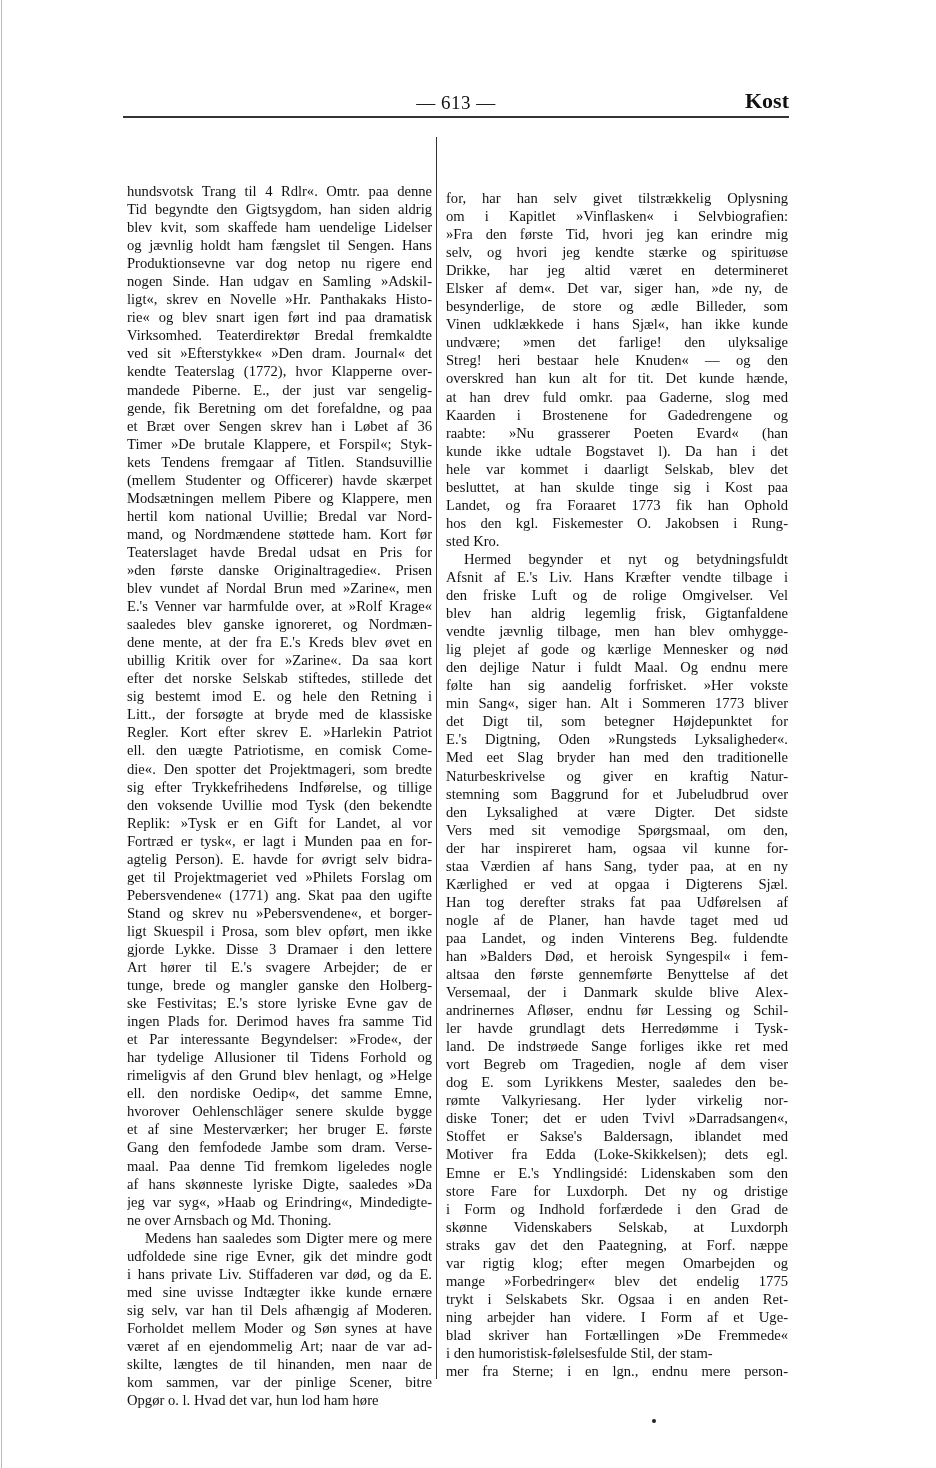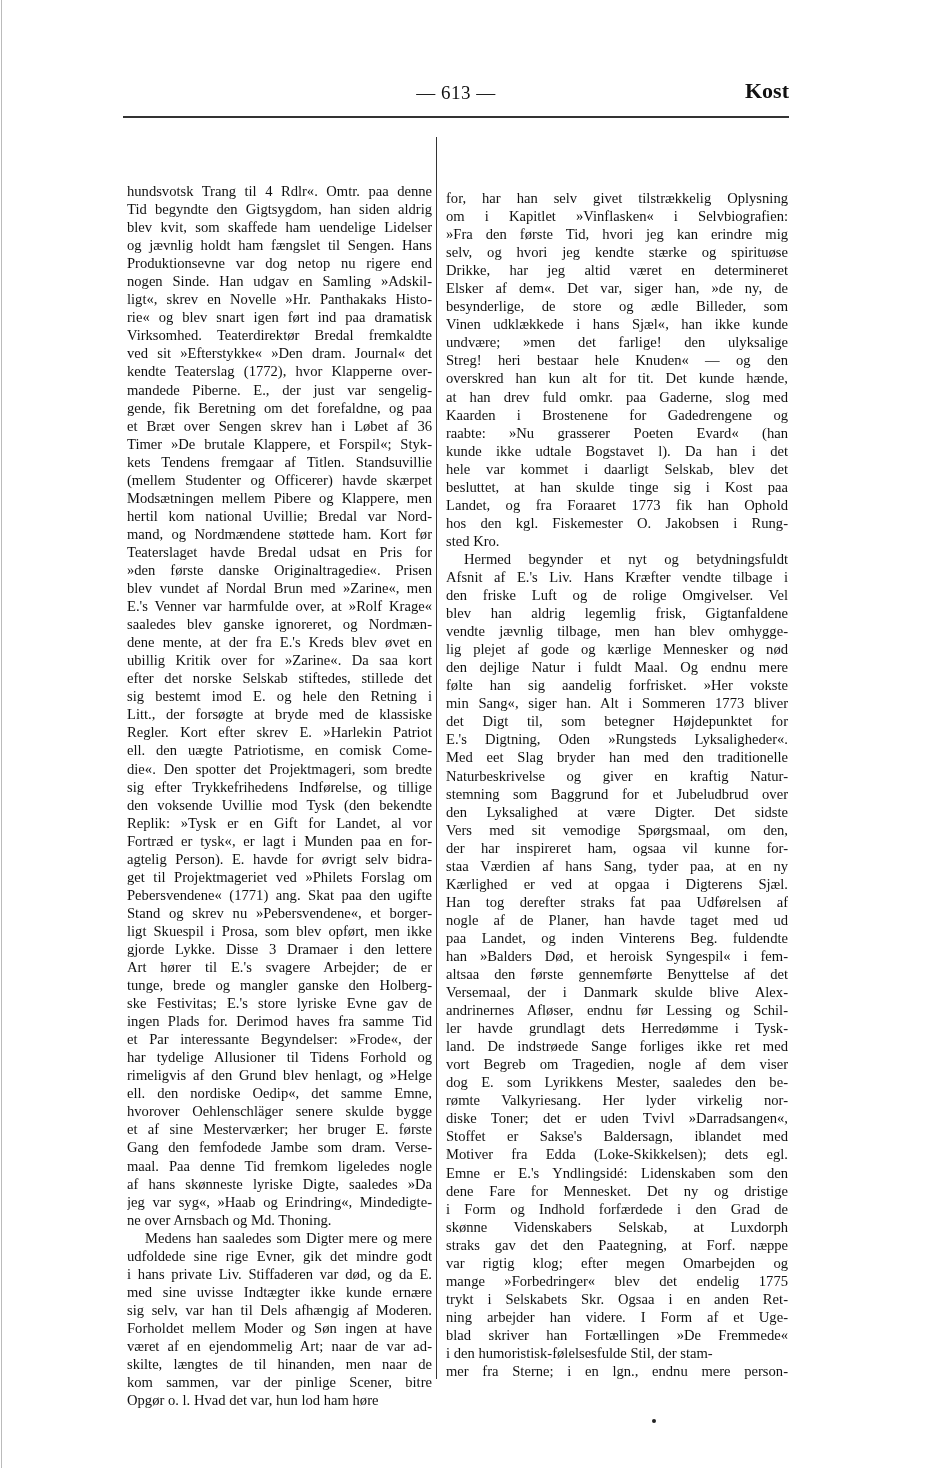--- a/index.html
+++ b/index.html
@@ -1,21 +1,21 @@
 <!DOCTYPE html>
 <html><head>
 <meta charset="utf-8">
 <style>
   html, body { margin: 0; padding: 0; }
   body {
     width: 936px; height: 1468px; background: #ffffff; position: relative; overflow: hidden;
     font-family: "Liberation Serif", "DejaVu Serif", serif; color: #111;
   }
   .frame-left { position: absolute; left: 1px; top: 0; width: 1px; height: 1468px; background: #bbb; }
-  .header { position: absolute; left: 123px; top: 78px; width: 666px; height: 30px; }
+  .header { position: absolute; left: 123px; top: 88px; width: 666px; height: 30px; }
   .page-number { position: absolute; left: 0; right: 0; top: 4px; text-align: center; font-size: 19px; letter-spacing: 0.5px; }
   .running-head { position: absolute; right: 0; top: 0; font-size: 22px; font-weight: bold; }
   .rule { position: absolute; left: 123px; top: 116px; width: 666px; height: 2px; background: #333; }
   .col { position: absolute; top: 141px; font-size: 14.6px; line-height: 18.05px; text-align: justify; }
   .col-left { left: 127px; width: 305px; margin-top: 41px; }
   .col-right { left: 446px; width: 342px; margin-top: 48px; }
   .col-divider { position: absolute; left: 436px; top: 137px; width: 1px; height: 1242px; background: #333; }
   .line { display: block; white-space: nowrap; text-align: justify; text-align-last: justify; height: 18.05px; overflow: hidden; }
   .line.last { text-align-last: left; }
   .line.indent { padding-left: 18px; }
@@ -89,21 +89,21 @@
     <span class="line">Gang den femfodede Jambe som dram. Verse-</span>
     <span class="line">maal. Paa denne Tid fremkom ligeledes nogle</span>
     <span class="line">af hans skønneste lyriske Digte, saaledes »Da</span>
     <span class="line">jeg var syg«, »Haab og Erindring«, Mindedigte-</span>
     <span class="line last">ne over Arnsbach og Md. Thoning.</span>
     <span class="line indent">Medens han saaledes som Digter mere og mere</span>
     <span class="line">udfoldede sine rige Evner, gik det mindre godt</span>
     <span class="line">i hans private Liv. Stiffaderen var død, og da E.</span>
     <span class="line">med sine uvisse Indtægter ikke kunde ernære</span>
     <span class="line">sig selv, var han til Dels afhængig af Moderen.</span>
-    <span class="line">Forholdet mellem Moder og Søn ingen at have</span>
+    <span class="line">Forholdet mellem Moder og Søn synes at have</span>
     <span class="line">været af en ejendommelig Art; naar de var ad-</span>
     <span class="line">skilte, længtes de til hinanden, men naar de</span>
     <span class="line">kom sammen, var der pinlige Scener, bitre</span>
     <span class="line last">Opgør o. l. Hvad det var, hun lod ham høre</span>
   </div>
 <div class="col-divider"></div>
 <div class="col col-right" id="col-right">
     <span class="line">for, har han selv givet tilstrækkelig Oplysning</span>
     <span class="line">om i Kapitlet »Vinflasken« i Selvbiografien:</span>
     <span class="line">»Fra den første Tid, hvori jeg kan erindre mig</span>
@@ -152,21 +152,21 @@
     <span class="line">andrinernes Afløser, endnu før Lessing og Schil-</span>
     <span class="line">ler havde grundlagt dets Herredømme i Tysk-</span>
     <span class="line">land. De indstrøede Sange forliges ikke ret med</span>
     <span class="line">vort Begreb om Tragedien, nogle af dem viser</span>
     <span class="line">dog E. som Lyrikkens Mester, saaledes den be-</span>
     <span class="line">rømte Valkyriesang. Her lyder virkelig nor-</span>
     <span class="line">diske Toner; det er uden Tvivl »Darradsangen«,</span>
     <span class="line">Stoffet er Sakse's Baldersagn, iblandet med</span>
     <span class="line">Motiver fra Edda (Loke-Skikkelsen); dets egl.</span>
     <span class="line">Emne er E.'s Yndlingsidé: Lidenskaben som den</span>
-    <span class="line">dene Fare for Mennesket. Det ny og dristige</span>
+    <span class="line">store Fare for Luxdorph. Det ny og dristige</span>
     <span class="line">i Form og Indhold forfærdede i den Grad de</span>
     <span class="line">skønne Videnskabers Selskab, at Luxdorph</span>
     <span class="line">straks gav det den Paategning, at Forf. næppe</span>
     <span class="line">var rigtig klog; efter megen Omarbejden og</span>
     <span class="line">mange »Forbedringer« blev det endelig 1775</span>
     <span class="line">trykt i Selskabets Skr. Ogsaa i en anden Ret-</span>
     <span class="line">ning arbejder han videre. I Form af et Uge-</span>
     <span class="line">blad skriver han Fortællingen »De Fremmede«</span>
     <span class="line last">i den humoristisk-følelsesfulde Stil, der stam-</span>
     <span class="line">mer fra Sterne; i en lgn., endnu mere person-</span>

